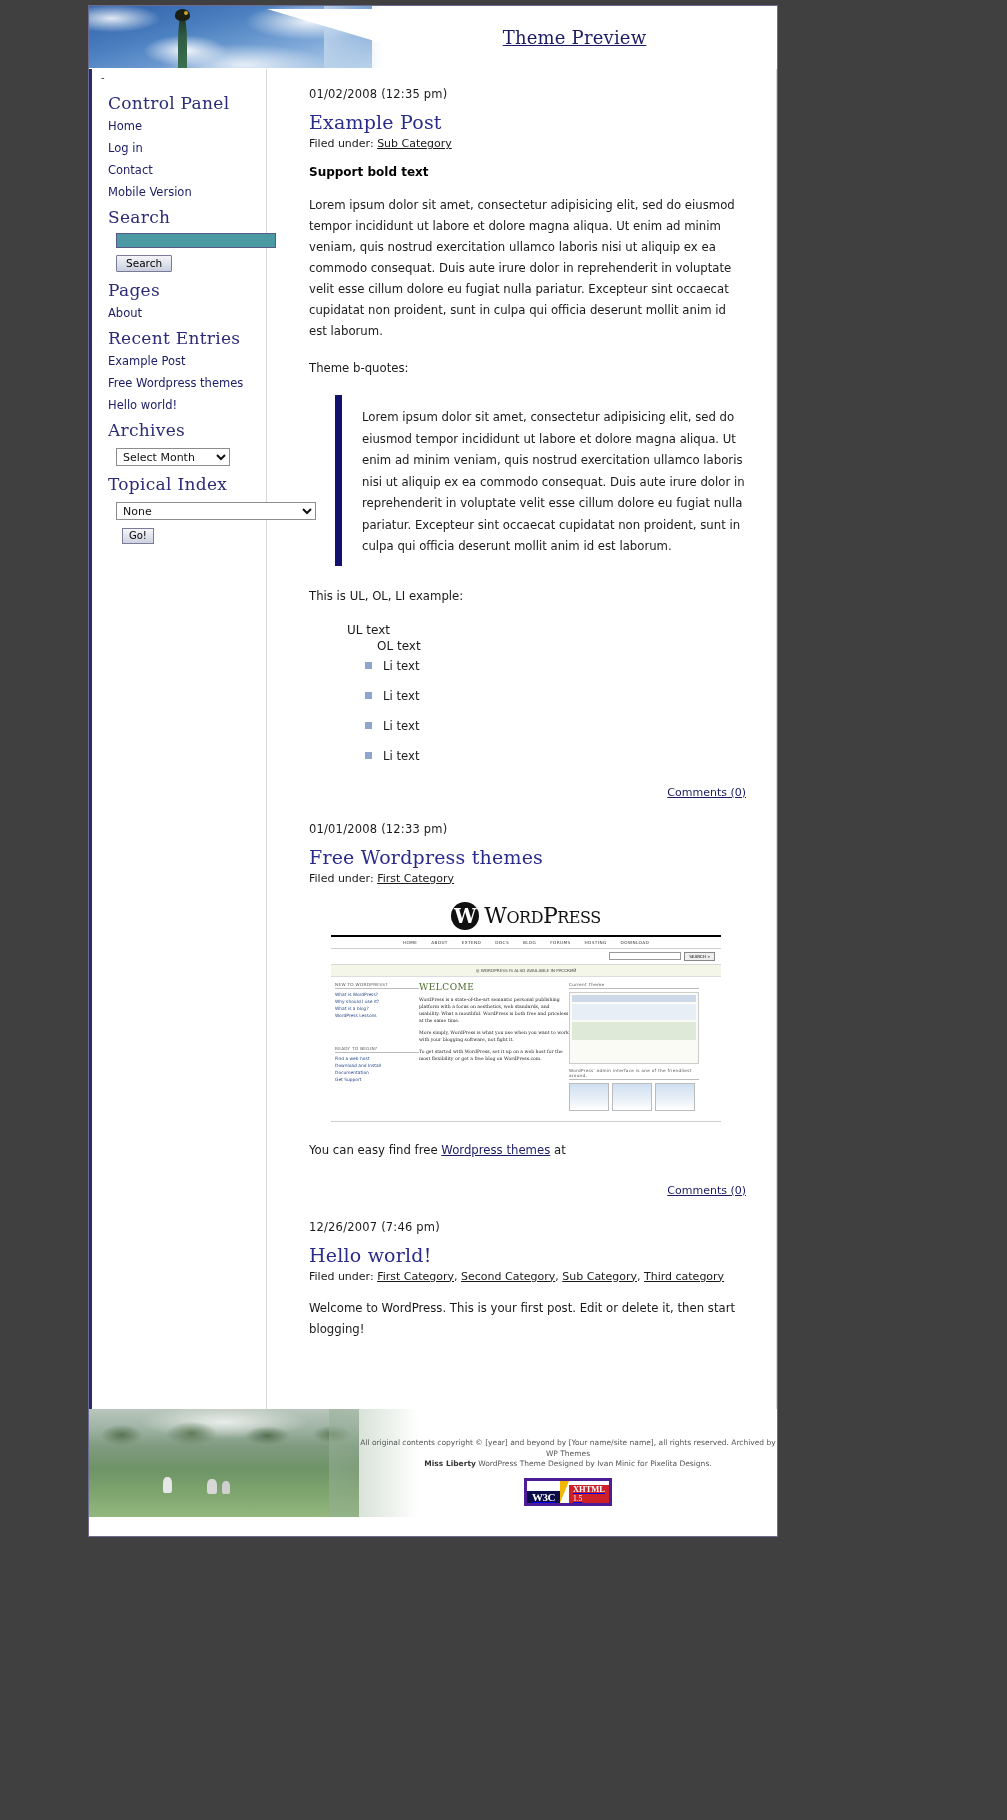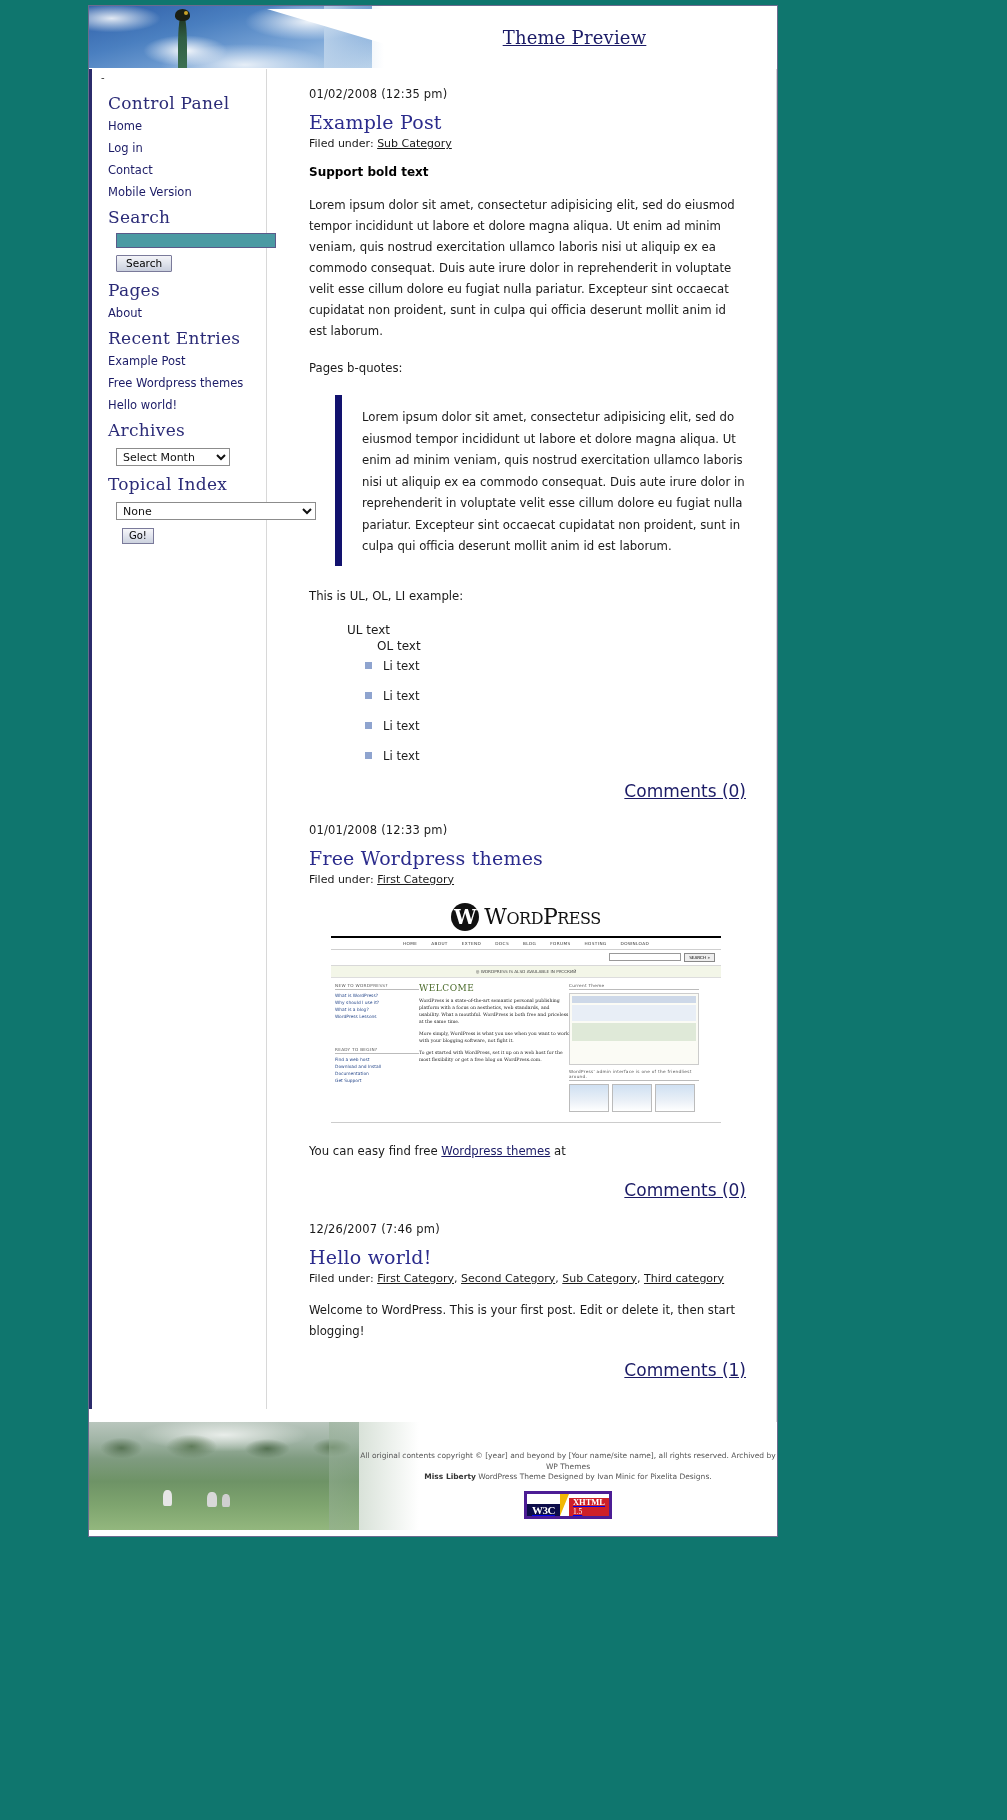--- a/index.html
+++ b/index.html
@@ -5,21 +5,21 @@
   html, body {
     margin: 0;
     padding: 0;
     background: #a9a9a9;
     font-family: "DejaVu Sans", sans-serif;
   }
   #page {
     position: relative;
     width: 1007px;
     height: 1820px;
-    background: #0f766e;
+    background: #404040;
     overflow: hidden;
   }
   .browser-frame {
     position: absolute;
     left: 88px;
     top: 5px;
     width: 690px;
     height: 1532px;
     background: #ffffff;
     border: 1px solid #6b6b8f;
@@ -268,21 +268,21 @@
     width: 7px; height: 7px;
     background: #8fa4cf;
     margin-right: 11px;
     display: inline-block;
   }
   .comments-row {
     text-align: right;
     margin: 18px 0 22px 0;
   }
   .comments-row a {
-    font-size: 17px;
+    font-size: 11px;
     color: #1b1b66;
     text-decoration: underline;
   }
   
   .wp-shot {
     margin: 12px 0 18px 22px;
     width: 390px;
     background: #ffffff;
     font-family: "DejaVu Sans", sans-serif;
   }
@@ -556,21 +556,21 @@
       <div class="content">
 
         <div class="post">
           <div class="post-date">01/02/2008 (12:35 pm)</div>
           <h1 class="post-title">Example Post</h1>
           <div class="filed-under">
             <span>Filed under: </span><a href="#">Sub Category</a>
           </div>
           <p class="bold-line">Support bold text</p>
           <p class="para">Lorem ipsum dolor sit amet, consectetur adipisicing elit, sed do eiusmod tempor incididunt ut labore et dolore magna aliqua. Ut enim ad minim veniam, quis nostrud exercitation ullamco laboris nisi ut aliquip ex ea commodo consequat. Duis aute irure dolor in reprehenderit in voluptate velit esse cillum dolore eu fugiat nulla pariatur. Excepteur sint occaecat cupidatat non proident, sunt in culpa qui officia deserunt mollit anim id est laborum.</p>
-          <p class="para">Pages b-quotes:</p>
+          <p class="para">Theme b-quotes:</p>
           <blockquote class="bq">Lorem ipsum dolor sit amet, consectetur adipisicing elit, sed do eiusmod tempor incididunt ut labore et dolore magna aliqua. Ut enim ad minim veniam, quis nostrud exercitation ullamco laboris nisi ut aliquip ex ea commodo consequat. Duis aute irure dolor in reprehenderit in voluptate velit esse cillum dolore eu fugiat nulla pariatur. Excepteur sint occaecat cupidatat non proident, sunt in culpa qui officia deserunt mollit anim id est laborum.</blockquote>
           <p class="para">This is UL, OL, LI example:</p>
           <div class="list-block">
             <div class="ul-text">UL text</div>
             <div class="ol-text">OL text</div>
             <div class="li-row">
               <span class="li-bullet"></span>
               <span>Li text</span>
             </div>
             <div class="li-row">
@@ -663,23 +663,20 @@
           </div>
         </div>
 
         <div class="post">
           <div class="post-date">12/26/2007 (7:46 pm)</div>
           <h1 class="post-title">Hello world!</h1>
           <div class="filed-under">
             <span>Filed under: </span><a href="#">First Category</a><span>, </span><a href="#">Second Category</a><span>, </span><a href="#">Sub Category</a><span>, </span><a href="#">Third category</a>
           </div>
           <p class="para">Welcome to WordPress. This is your first post. Edit or delete it, then start blogging!</p>
-          <div class="comments-row">
-            <a href="#">Comments (1)</a>
-          </div>
         </div>
 
       </div>
     </div>
 
     <div class="footer">
       <div class="footer-photo">
         <div class="trees"></div>
         <div class="p1"></div>
         <div class="p2"></div>

